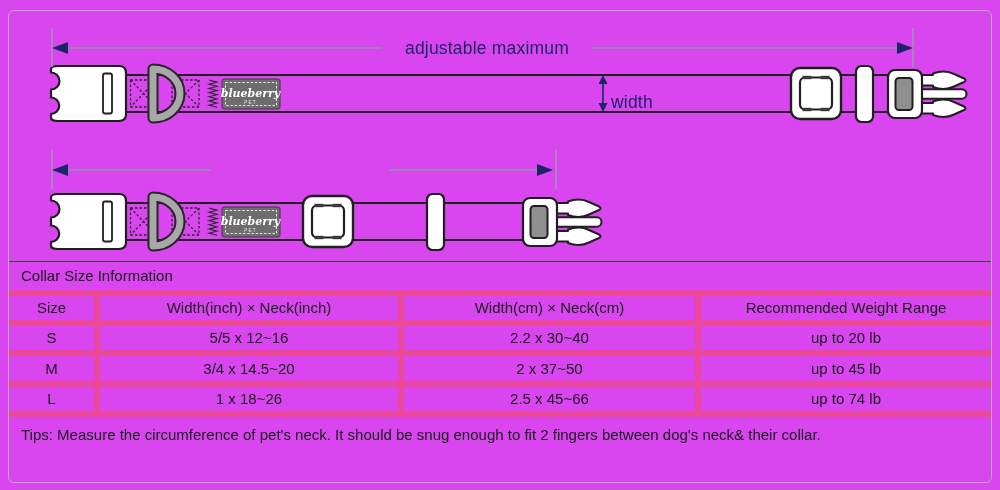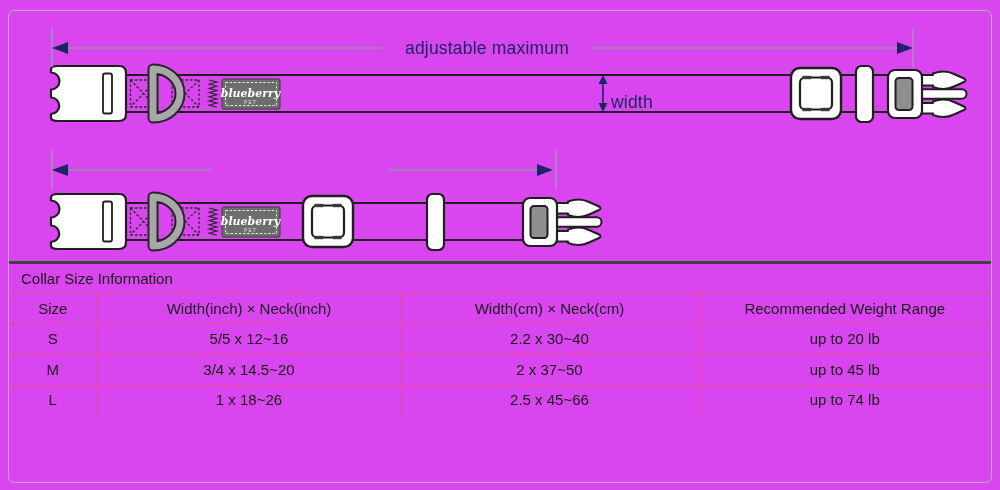--- a/index.html
+++ b/index.html
@@ -6,24 +6,24 @@
   #canvas{position:relative;width:1000px;height:490px;background:#d946ef;overflow:hidden;
           font-family:"Liberation Sans",sans-serif;color:#1a1a1a;}
   #frame{position:absolute;left:8px;top:10px;width:982px;height:471px;
          border:1px solid #b0b0b0;border-radius:6px;}
   #diagram-svg{position:absolute;left:0;top:0;width:1000px;height:261px;}
   .dim-label{position:absolute;color:#1d2566;font-size:17.5px;letter-spacing:.2px;
              text-align:center;white-space:nowrap;}
   #width-label{text-align:left;margin-top:8px;}
   #size-table{position:absolute;left:9px;top:261px;width:982px;border-collapse:collapse;
               table-layout:fixed;font-size:15px;}
-  #size-table td{border:1px solid #ec4899;text-align:center;padding:0;overflow:hidden;}
+  #size-table td{border:6px solid #ec4899;text-align:center;padding:0;overflow:hidden;}
   #size-table td:first-child{border-left:none;}
   #size-table td:last-child{border-right:none;}
-  #size-table tr:first-child td{border-top:3px solid #404040;}
+  #size-table tr:first-child td{border-top:1px solid #404040;}
   #size-table tr:last-child td{border-bottom:none;}
   #size-table .title-cell,#size-table .tips-cell{text-align:left;padding-left:12px;}
   .h31{height:31px}.h30{height:30px}.h39{height:39px}
 </style>
 </head>
 <body>
 
 <div id="canvas">
   <div id="frame"></div>
 
@@ -153,15 +153,18 @@
       <td>3/4 x 14.5~20</td>
       <td>2 x 37~50</td>
       <td>up to 45 lb</td>
     </tr>
     <tr class="h30">
       <td>L</td>
       <td>1 x 18~26</td>
       <td>2.5 x 45~66</td>
       <td>up to 74 lb</td>
     </tr>
+    <tr class="h39">
+      <td class="tips-cell" colspan="4">Tips: Measure the circumference of pet's neck. It should be snug enough to fit 2 fingers between dog's neck&amp; their collar.</td>
+    </tr>
   </tbody>
     </table>
 </div>
 
 </body></html>

